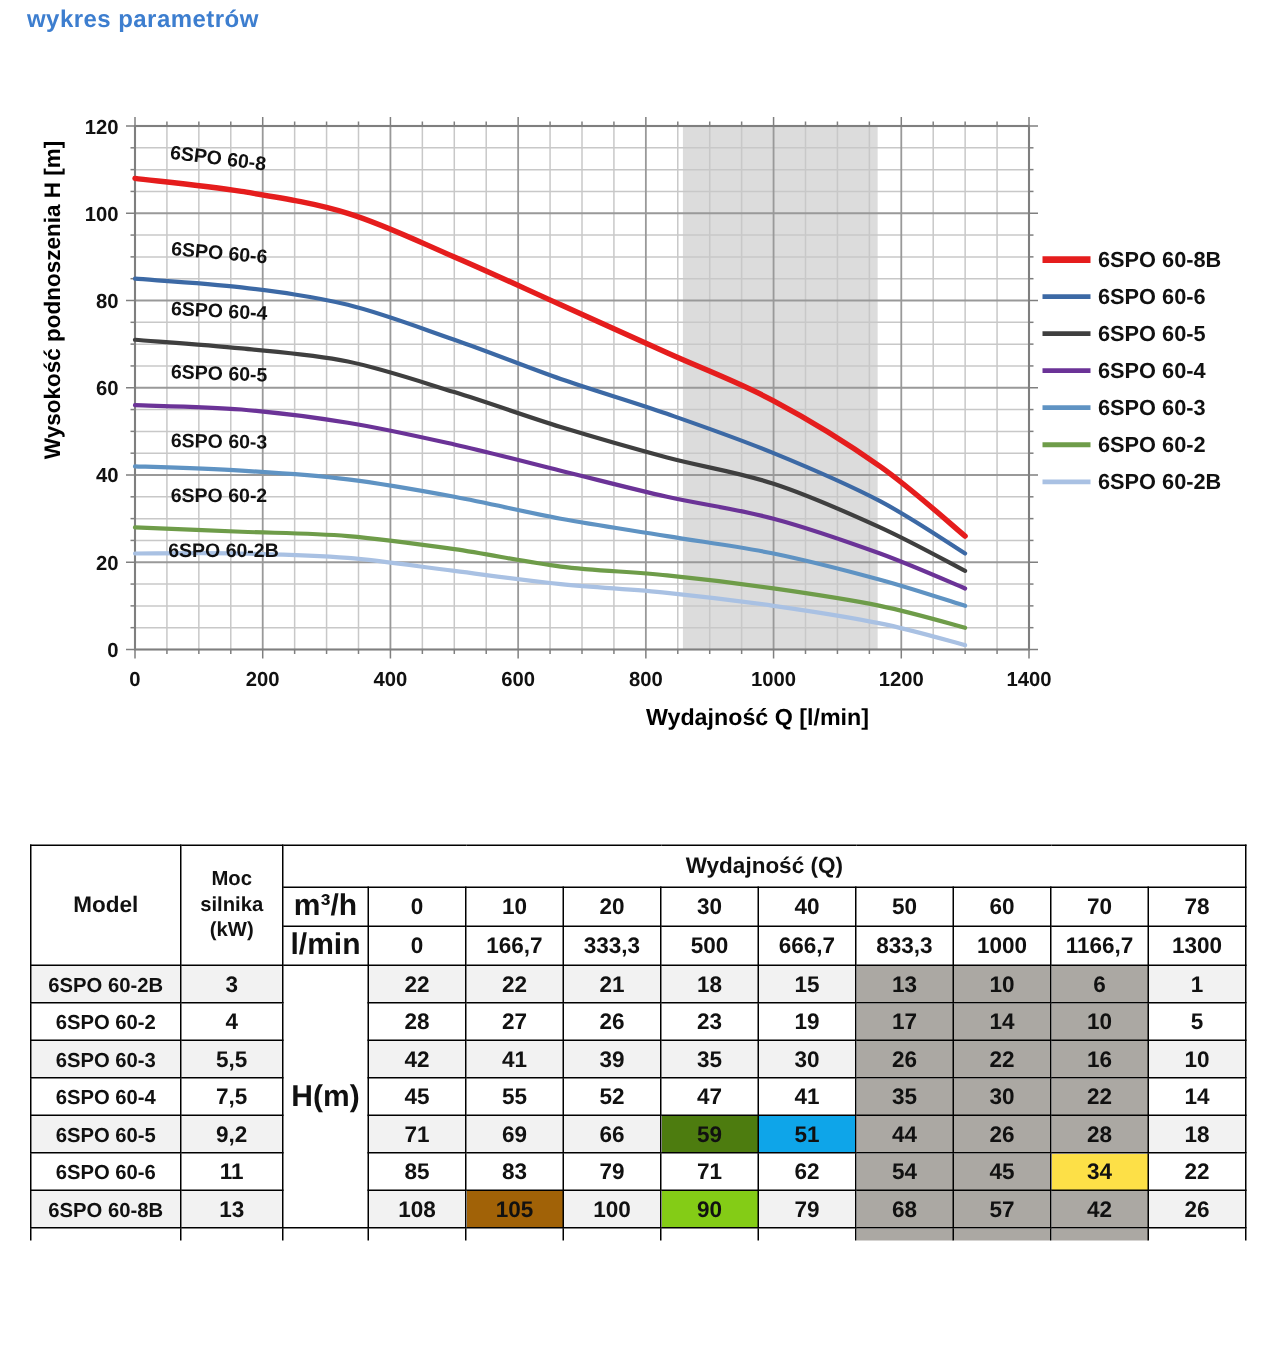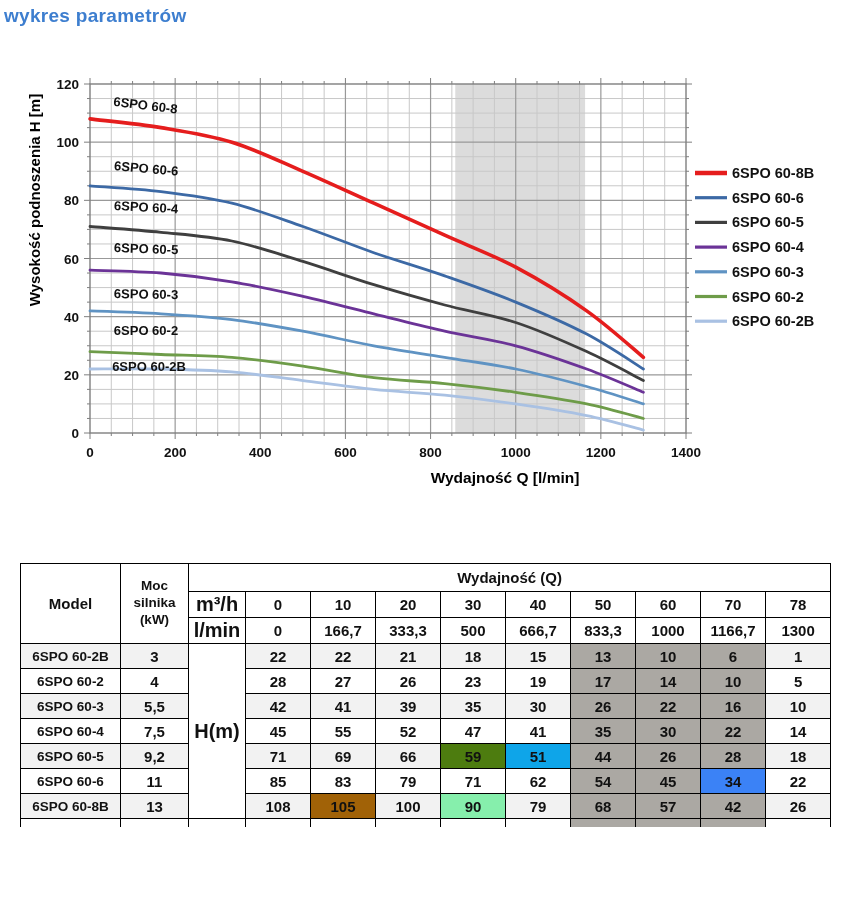--- a/index.html
+++ b/index.html
@@ -1,18 +1,18 @@
 <!DOCTYPE html>
 <html><head>
 <meta charset="utf-8">
 <style>
   html,body{margin:0;padding:0;background:#ffffff;}
   .page{position:relative;width:851px;height:911px;background:#fff;
         font-family:"Liberation Sans",sans-serif;overflow:hidden;}
-  .page-title{position:absolute;left:4px;top:5px;font-size:19px;font-weight:bold;
+  .page-title{position:absolute;left:18px;top:5px;font-size:16px;font-weight:bold;
               letter-spacing:.3px;}
   #chart-svg{position:absolute;left:0;top:0;}
   svg text{font-family:"Liberation Sans",sans-serif;fill:#111;}
   .tick-label{font-size:13.5px;font-weight:600;}
   .axis-title{font-size:15px;font-weight:bold;fill:#000;}
   .x-axis-title{font-size:15.5px;}
   .curve-label{font-size:13px;font-weight:bold;fill:#111;}
   .legend-label{font-size:14.5px;font-weight:600;}
 
   table.params{position:absolute;left:20px;top:563px;border-collapse:collapse;
@@ -359,30 +359,30 @@
         <tr style="height: 25px;">
           <td class="c-model b-left">6SPO 60-6</td>
           <td class="c-num">11</td>
           <td class="c-num">85</td>
           <td class="c-num">83</td>
           <td class="c-num">79</td>
           <td class="c-num">71</td>
           <td class="c-num">62</td>
           <td class="c-num" style="background: rgb(171, 168, 163);">54</td>
           <td class="c-num" style="background: rgb(171, 168, 163);">45</td>
-          <td class="c-num" style="background: #3b82f6;">34</td>
+          <td class="c-num" style="background: #fde047;">34</td>
           <td class="c-num b-right">22</td>
         </tr>
         <tr style="height: 25px;">
           <td class="c-model b-left" style="background: rgb(242, 242, 242);">6SPO 60-8B</td>
           <td class="c-num" style="background: rgb(242, 242, 242);">13</td>
           <td class="c-num" style="background: rgb(242, 242, 242); margin-top: 48px;">108</td>
           <td class="c-num" style="background: #a16207;">105</td>
           <td class="c-num" style="background: rgb(242, 242, 242);">100</td>
-          <td class="c-num" style="background: #86efac;">90</td>
+          <td class="c-num" style="background: #84cc16;">90</td>
           <td class="c-num" style="background: rgb(242, 242, 242);">79</td>
           <td class="c-num" style="background: rgb(171, 168, 163);">68</td>
           <td class="c-num" style="background: rgb(171, 168, 163);">57</td>
           <td class="c-num" style="background: rgb(171, 168, 163);">42</td>
           <td class="c-num b-right" style="background: rgb(242, 242, 242);">26</td>
         </tr>
         <tr class="stub" style="height: 8px;">
           <td class="b-left"></td>
           <td></td>
           <td></td>

